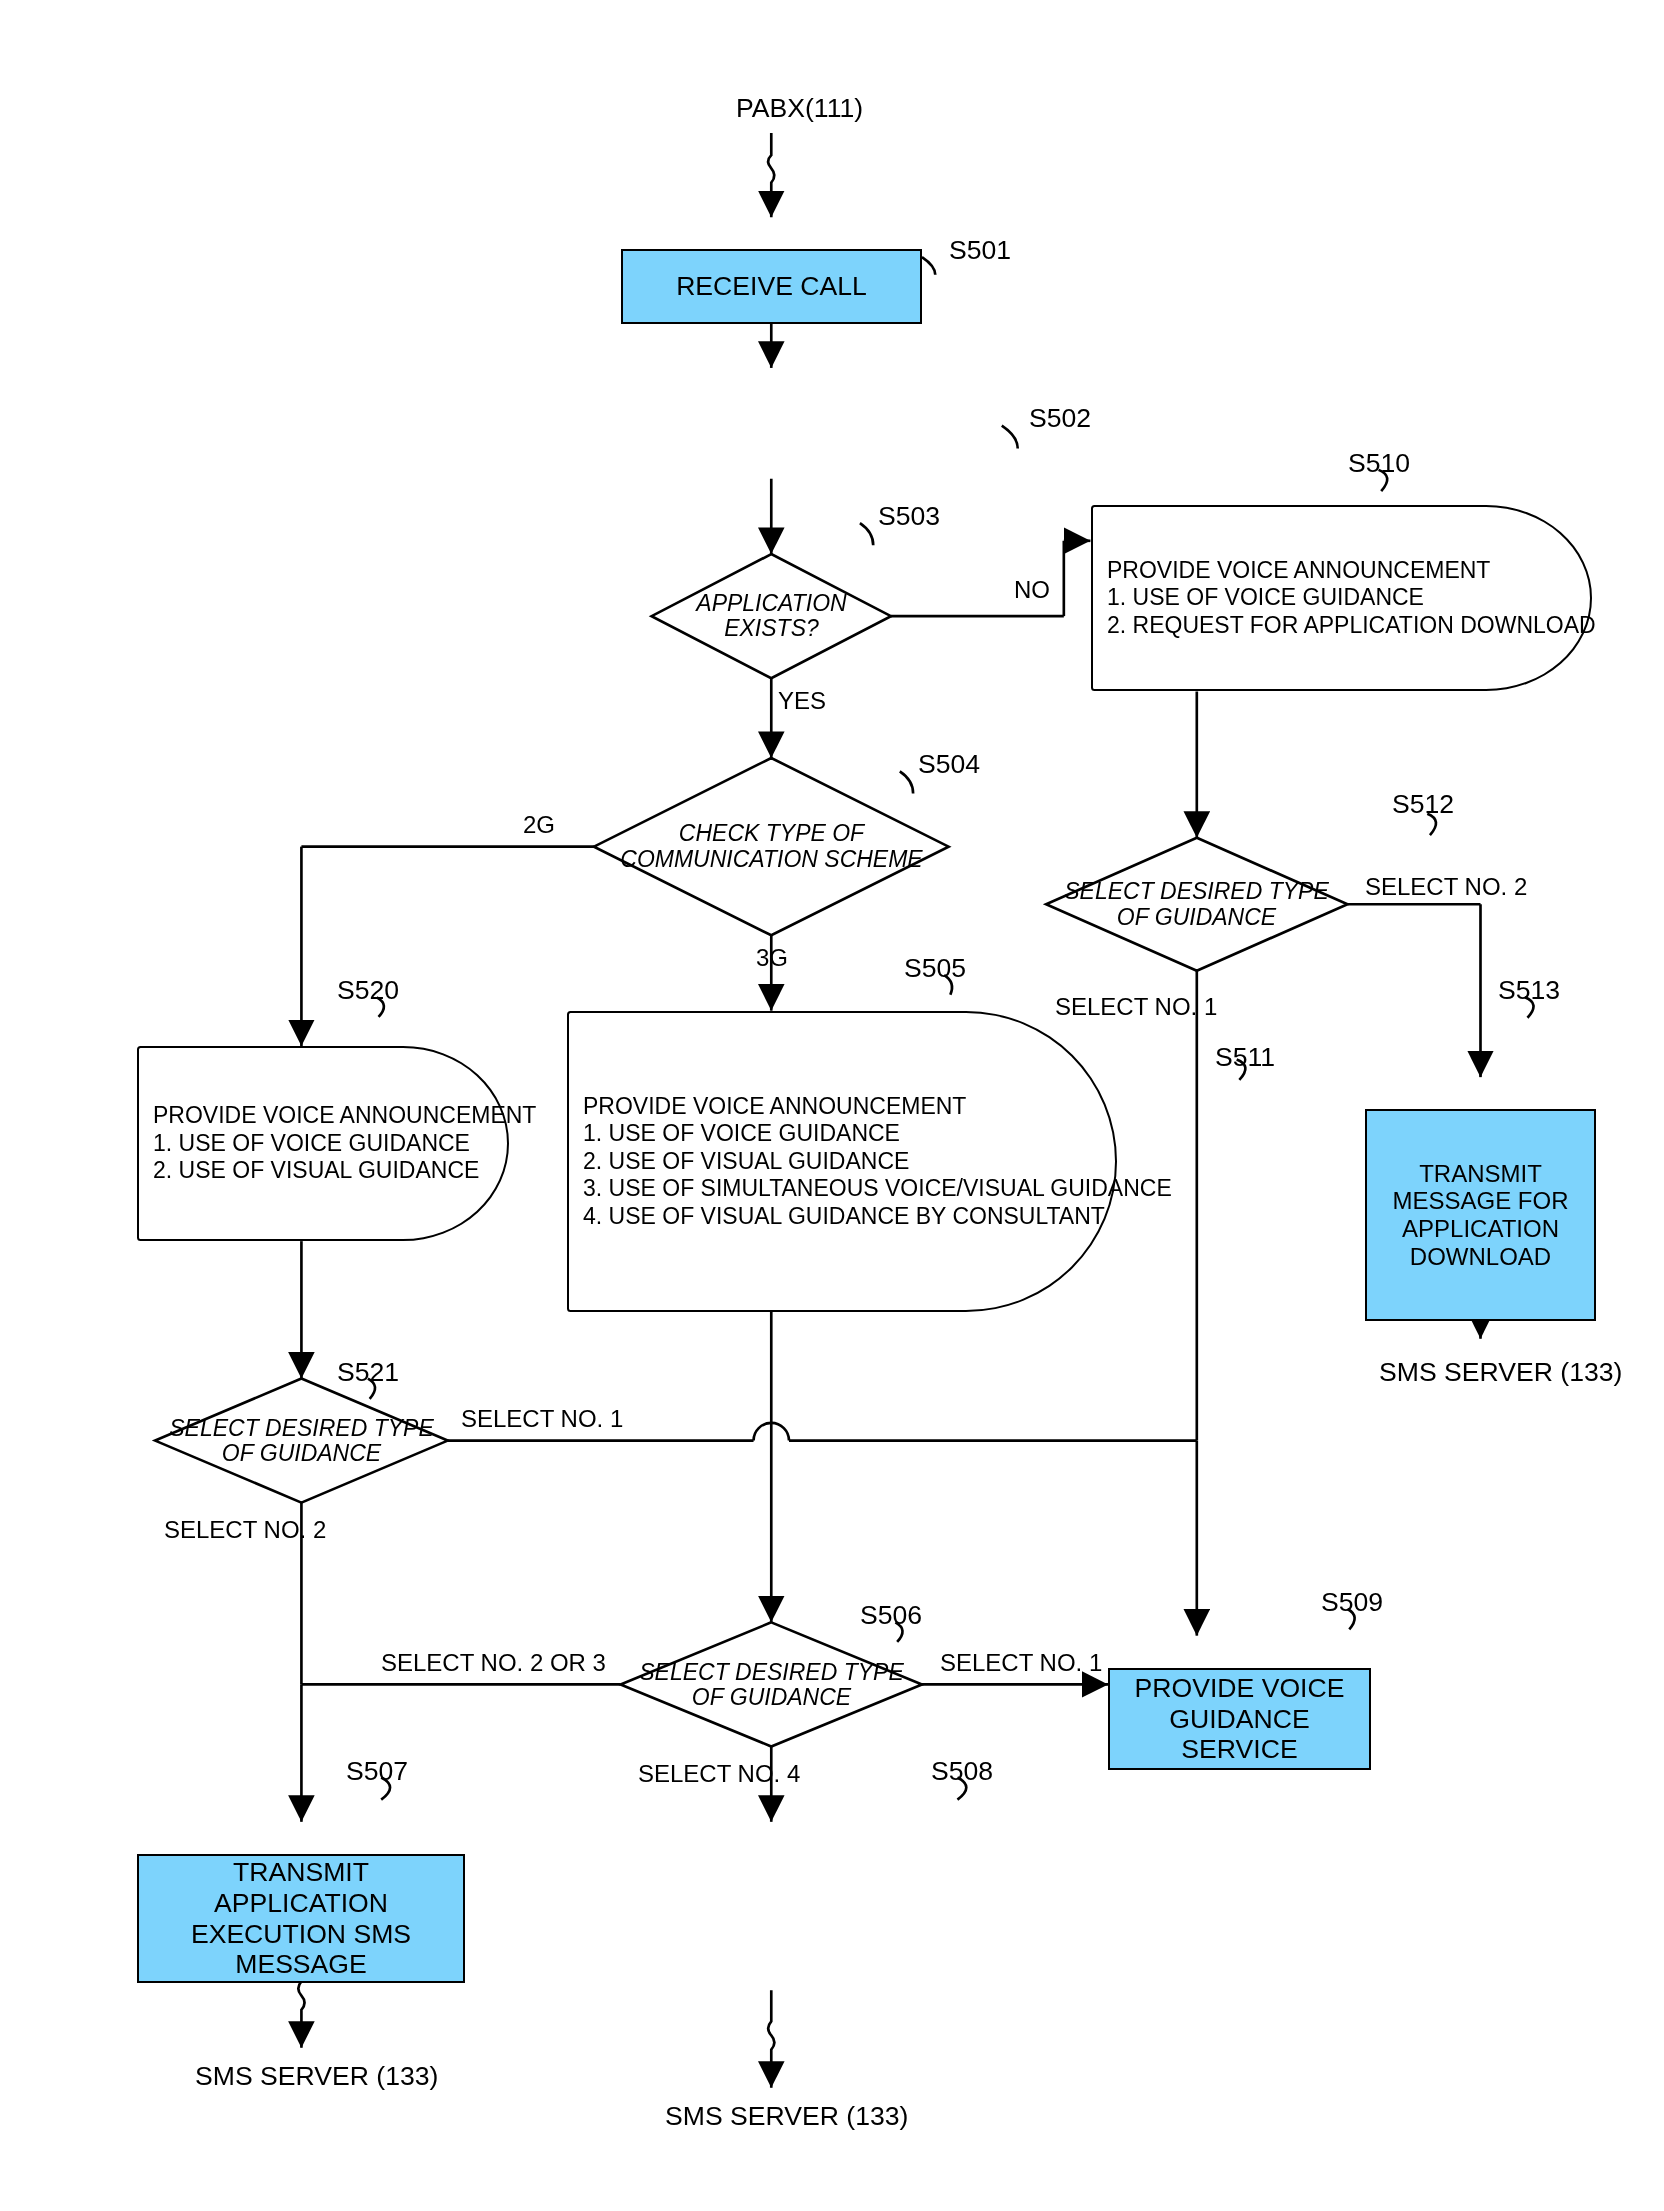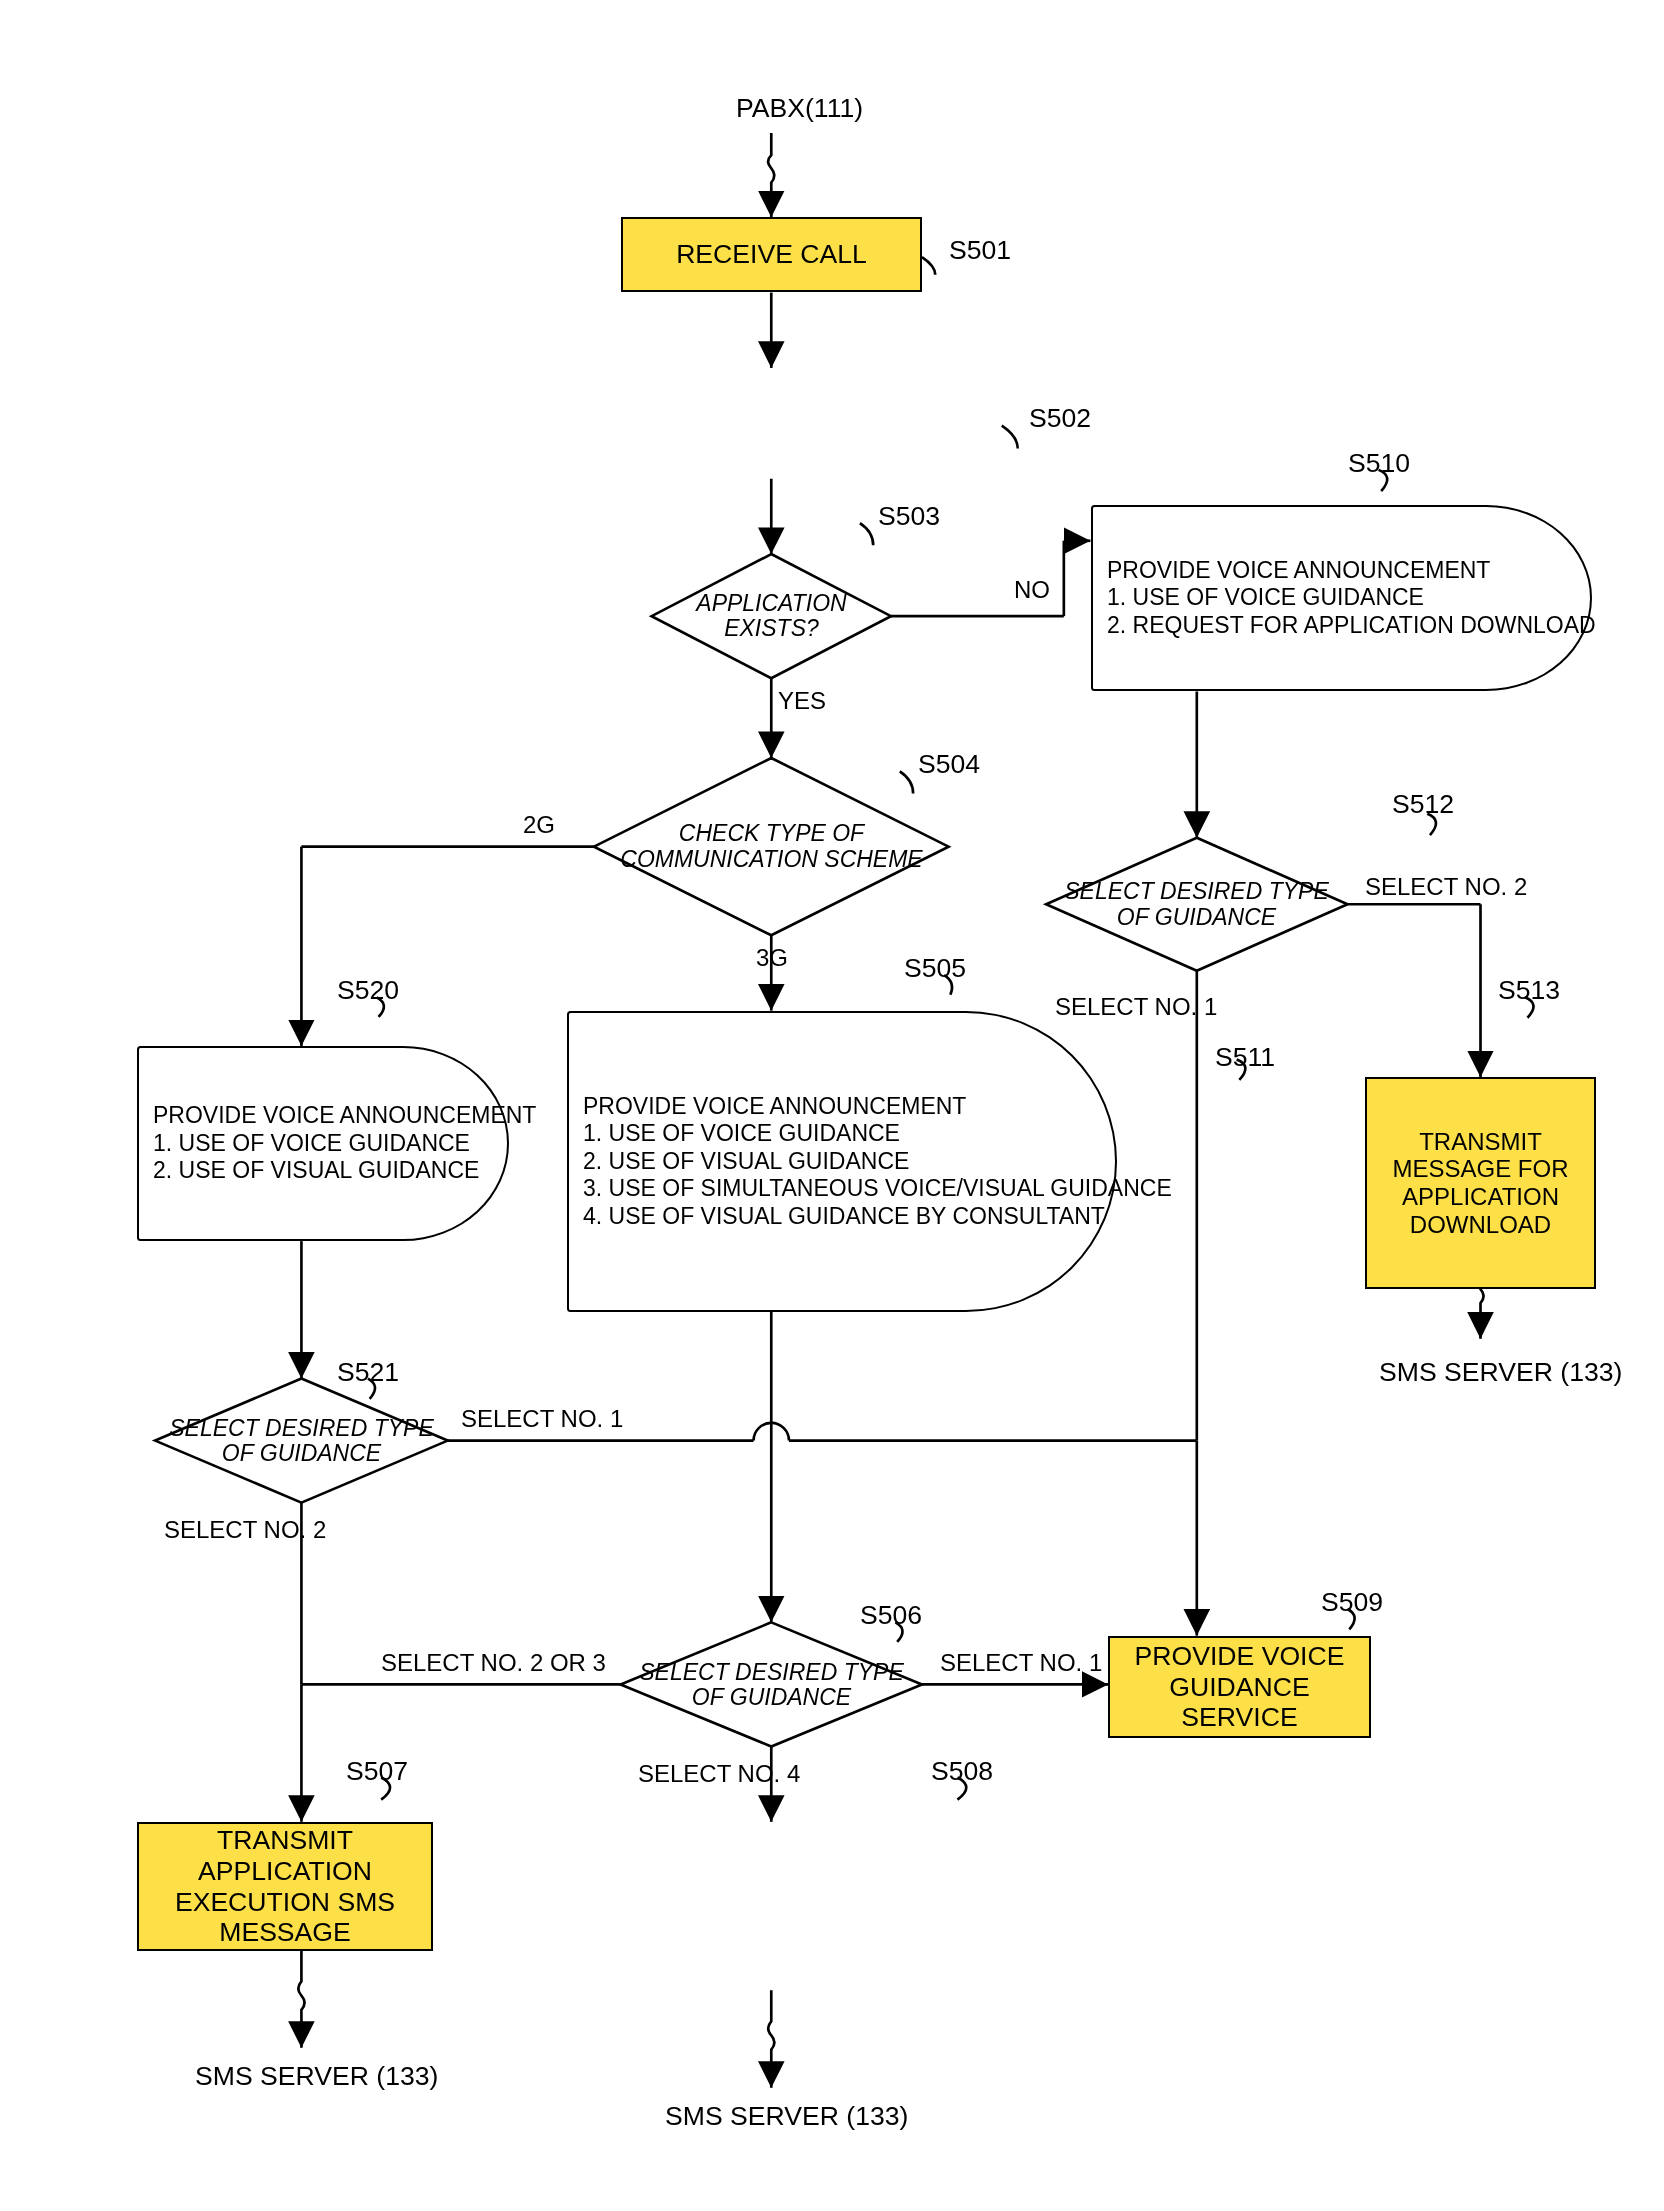--- a/index.html
+++ b/index.html
@@ -23,21 +23,22 @@
   .box {
     position: absolute;
     border: 2.7px solid #000;
     display: flex;
     align-items: center;
     justify-content: center;
     text-align: center;
     font-size: 26.6px;
     padding: 7px;
     line-height: 1.15;
-    background: #fde047;
+    background: #7dd3fc;
+    margin-top: 32px;
   }
   .box.small { font-size: 24px; }
   .diamond-wrap {
     position: absolute;
   }
   .diamond-text {
     position: absolute;
     inset: 0;
     display: flex;
     align-items: center;
@@ -220,21 +221,21 @@
     <div class="diamond-text small">SELECT DESIRED TYPE OF GUIDANCE</div>
   </div>
   <div class="label" style="left:860px;top:1600px" \data-name="step-s506-id">S506</div>
   <div class="label small" style="left:940px;top:1649px">SELECT NO. 1</div>
   <div class="label small" style="left:381px;top:1649px">SELECT NO. 2 OR 3</div>
   <div class="label small" style="left:638px;top:1760px">SELECT NO. 4</div>
 
   <div class="box" style="left:1108px;top:1636px;width:263px;height:102px">PROVIDE VOICE GUIDANCE SERVICE</div>
   <div class="label" style="left:1321px;top:1587px">S509</div>
 
-  <div class="box" style="left:137px;top:1822px;width:296px;height:129px">TRANSMIT APPLICATION EXECUTION SMS MESSAGE</div>
+  <div class="box" style="left:137px;top:1822px;width:328px;height:129px">TRANSMIT APPLICATION EXECUTION SMS MESSAGE</div>
   <div class="label" style="left:346px;top:1756px">S507</div>
   <div class="label" style="left:195px;top:2061px">SMS SERVER (133)</div>
 
   <div class="label" style="left:931px;top:1756px">S508</div>
   <div class="label" style="left:665px;top:2101px">SMS SERVER (133)</div>
 
   <div class="hex-wrap" style="left:1091px;top:505px;width:501px;height:186px">
     <div class="hex-shape"></div>
     <div class="hex-text small" style="padding-right:35px">
       <span class="line">PROVIDE VOICE ANNOUNCEMENT</span>

